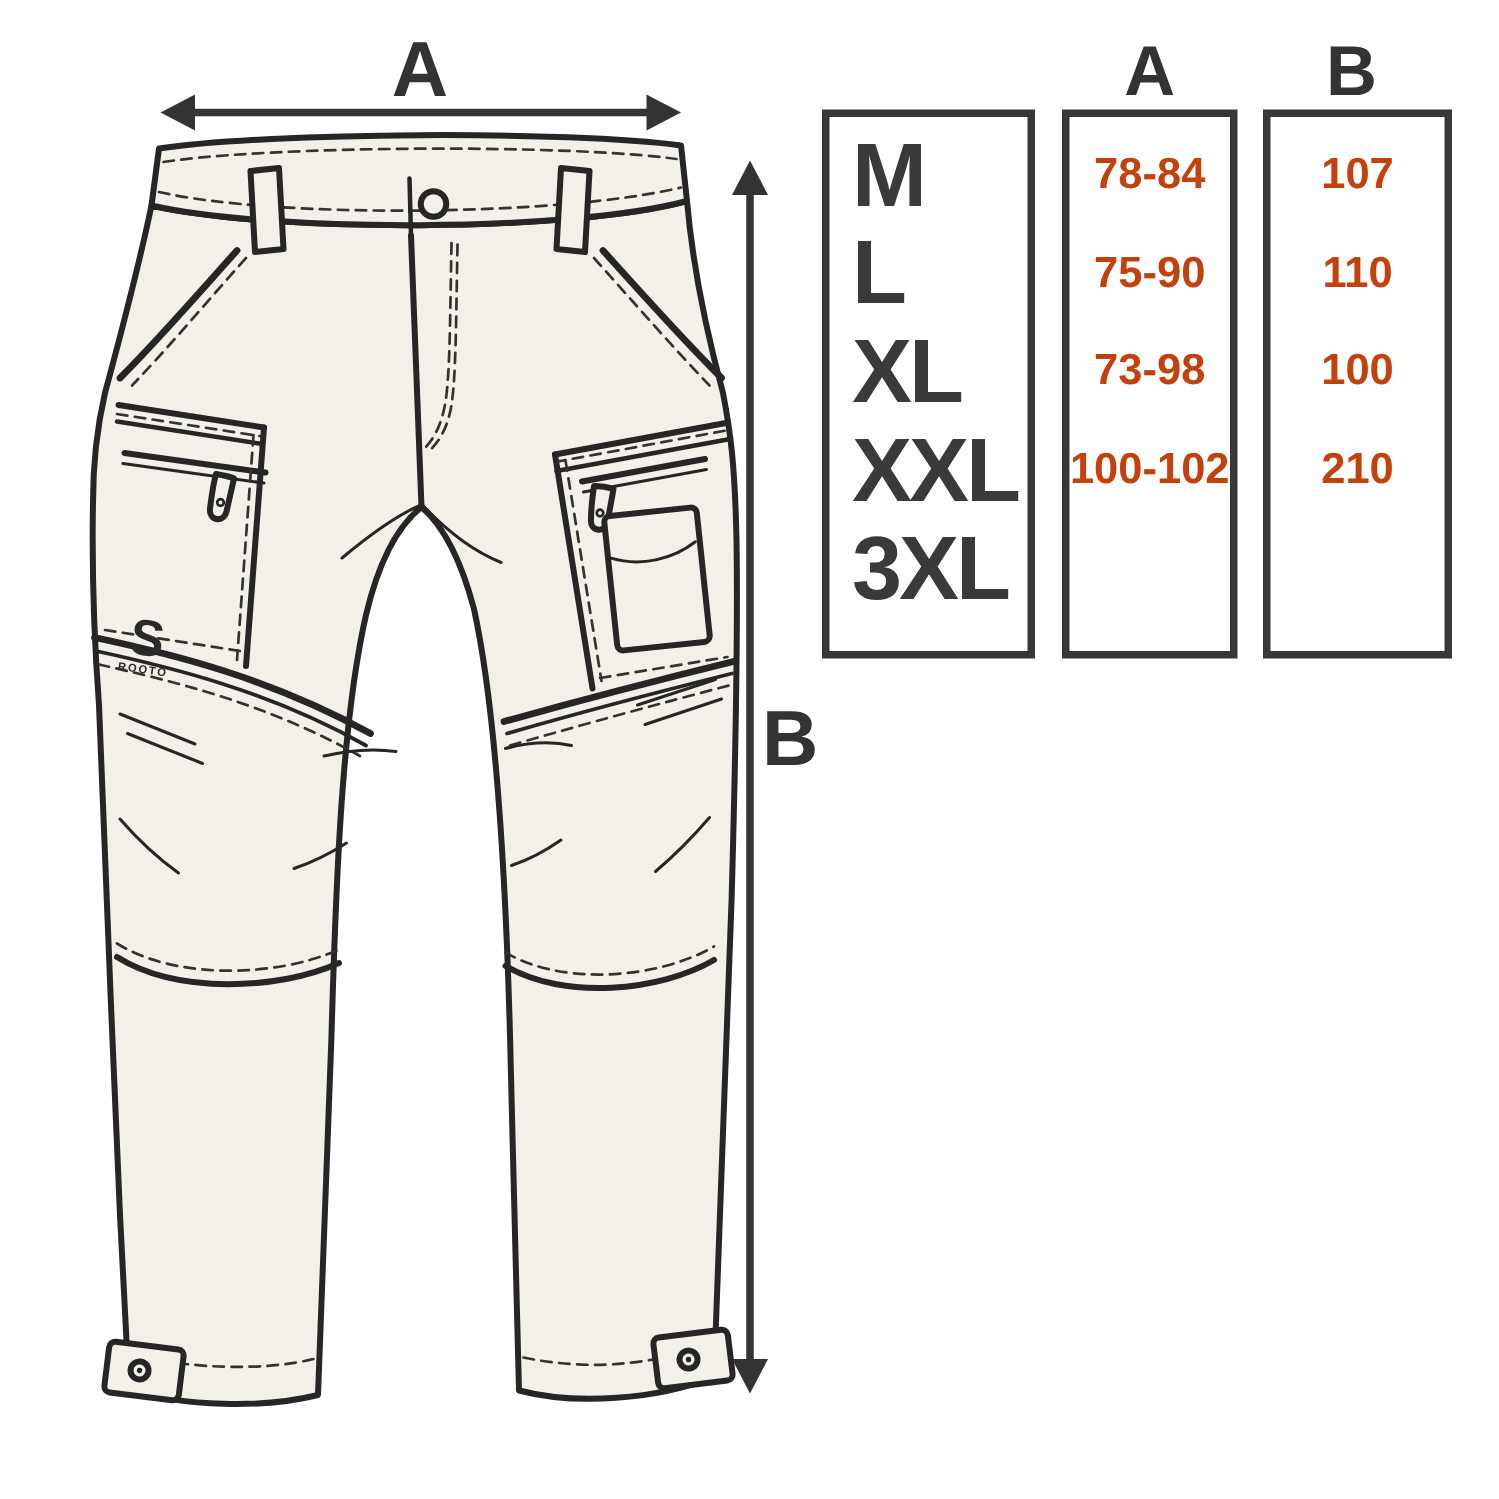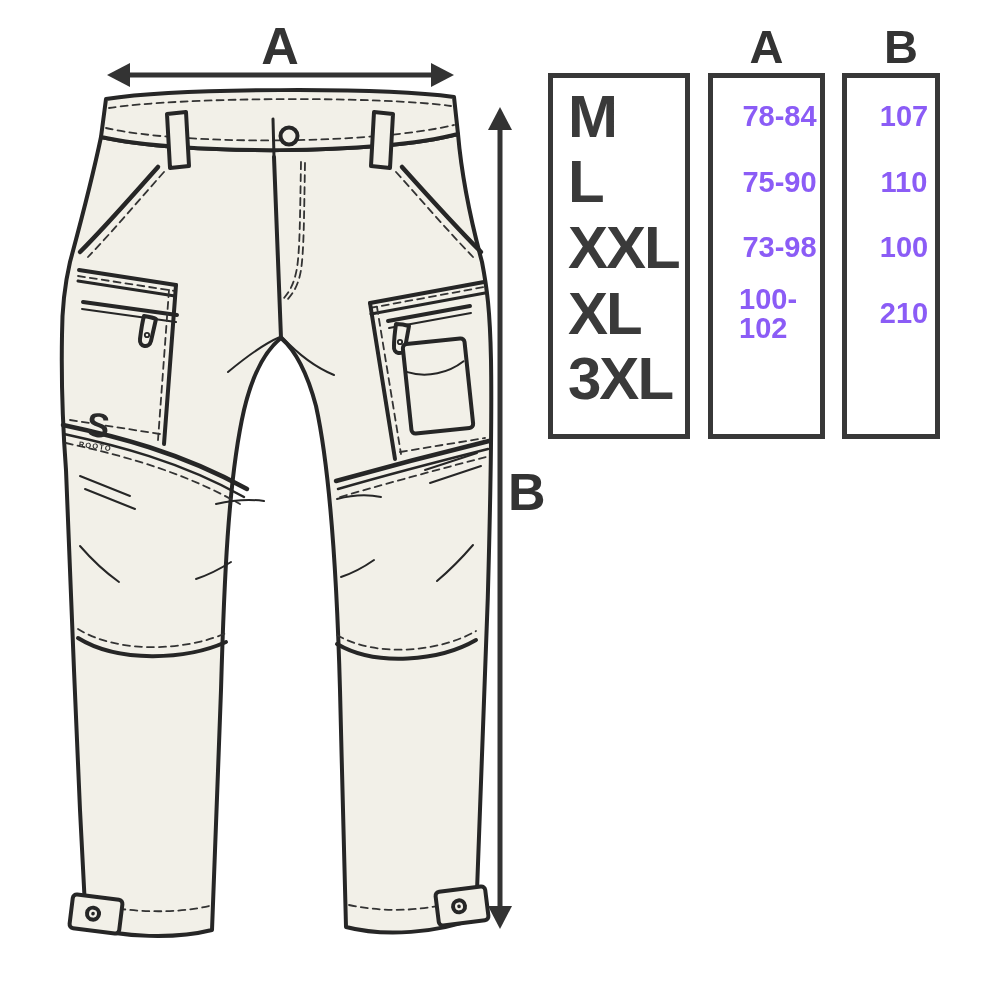--- a/index.html
+++ b/index.html
@@ -23,28 +23,28 @@
     font-size:47px;font-weight:bold;color:#333;
   }
   .hdr-a{left:708px;width:117px;}
   .hdr-b{left:842px;width:118px;}
   .box{
     position:absolute;top:73px;height:366px;border:5px solid #383838;background:#fff;
     box-sizing:border-box;display:grid;grid-template-rows:repeat(5,1fr);padding:6px 0 22px 0;
   }
   .box-sizes{left:548px;width:142px;}
   .box-a{left:708px;width:117px;}
-  .box-b{left:842px;width:98px;}
+  .box-b{left:842px;width:126px;}
   .size-cell{
     display:flex;align-items:center;padding-left:15px;
     font-size:60px;font-weight:bold;letter-spacing:-2px;color:#3a3a3a;line-height:1;
   }
   .num-cell{
     display:flex;align-items:center;justify-content:center;
-    font-size:29px;font-weight:bold;color:#8b5cf6;line-height:1;padding-left:26px;
+    font-size:29px;font-weight:bold;color:#c2410c;line-height:1;
   }
   .box-a .num-cell:nth-child(5){font-size:26px;text-decoration:underline;}
 </style>
 </head>
 <body>
 
 <div class="stage">
 
   <svg width="560" height="999" viewBox="0 0 560 999">
 
@@ -182,22 +182,22 @@
     </g>
     <text class="dimlabel" x="508" y="510" text-anchor="start">B</text>
   </svg>
 
   <div class="hdr hdr-a">A</div>
   <div class="hdr hdr-b">B</div>
 
   <div class="box box-sizes">
     <div class="size-cell">M</div>
     <div class="size-cell">L</div>
+    <div class="size-cell">XL</div>
     <div class="size-cell">XXL</div>
-    <div class="size-cell">XL</div>
     <div class="size-cell">3XL</div>
   </div>
 
   <div class="box box-a">
     <div class="num-cell">78-84</div>
     <div class="num-cell">75-90</div>
     <div class="num-cell">73-98</div>
     <div class="num-cell">100-102</div>
   </div>
 

